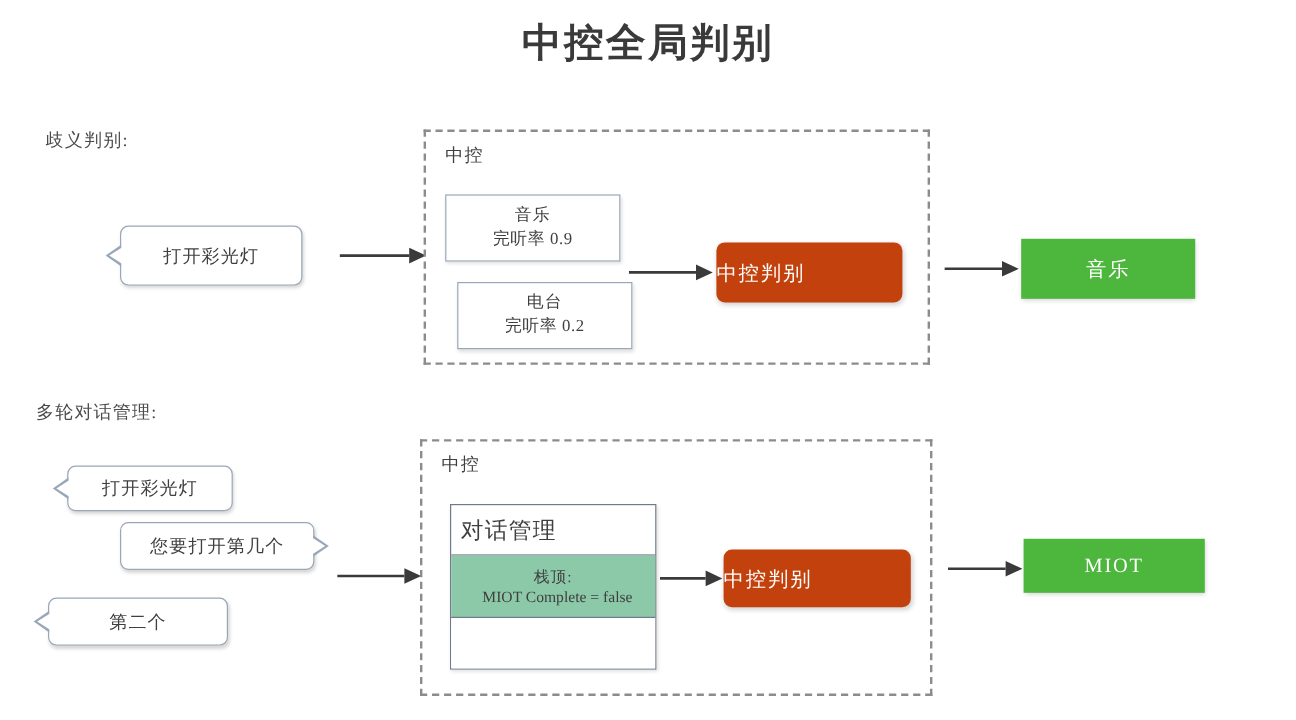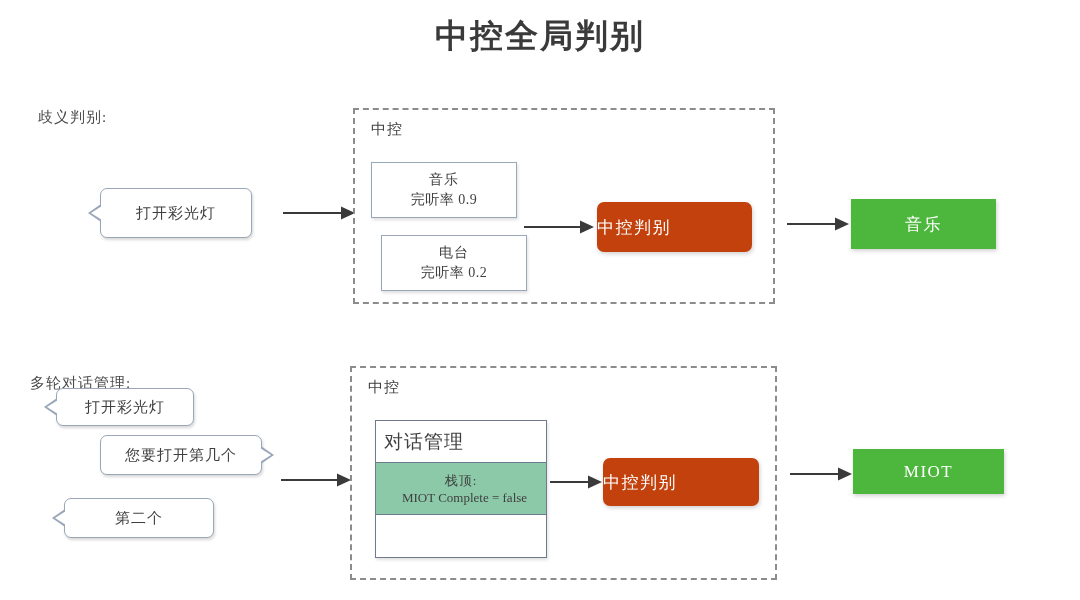--- a/index.html
+++ b/index.html
@@ -31,21 +31,21 @@
 
   
   .section-label {
     position: absolute;
     font-size: 15px;
     color: #4a4a4a;
     font-weight: normal;
     letter-spacing: 1px;
   }
   #label-ambiguity { left: 38px; top: 108px; }
-  #label-multiturn { left: 30px; top: 334px; margin-top: 40px; }
+  #label-multiturn { left: 30px; top: 334px; }
 
   
   .bubble {
     position: absolute;
     box-sizing: border-box;
     background: #ffffff;
     border: 1.5px solid #9aa7b8;
     border-radius: 7px;
     color: #3f3f3f;
     display: flex;
@@ -96,21 +96,21 @@
     right: -10px;
     top: 50%;
     margin-top: -7px;
     border-width: 7px 0 7px 11px;
     border-color: transparent transparent transparent #ffffff;
   }
 
   #bubble-play   { left: 100px; top: 188px; width: 152px; height: 50px; }
   #bubble-light  { left: 56px;  top: 388px; width: 138px; height: 38px; }
   #bubble-ask    { left: 100px; top: 435px; width: 162px; height: 40px; }
-  #bubble-second { left: 64px;  top: 498px; width: 150px; height: 40px; }
+  #bubble-second { left: 40px;  top: 498px; width: 150px; height: 40px; }
 
   
   .dashed-box {
     position: absolute;
     box-sizing: border-box;
     border: 2px dashed #8c8c8c;
     background: transparent;
   }
   #dashed-box-1 { left: 353px; top: 108px; width: 422px; height: 196px; }
   #dashed-box-2 { left: 350px; top: 366px; width: 427px; height: 214px; }

